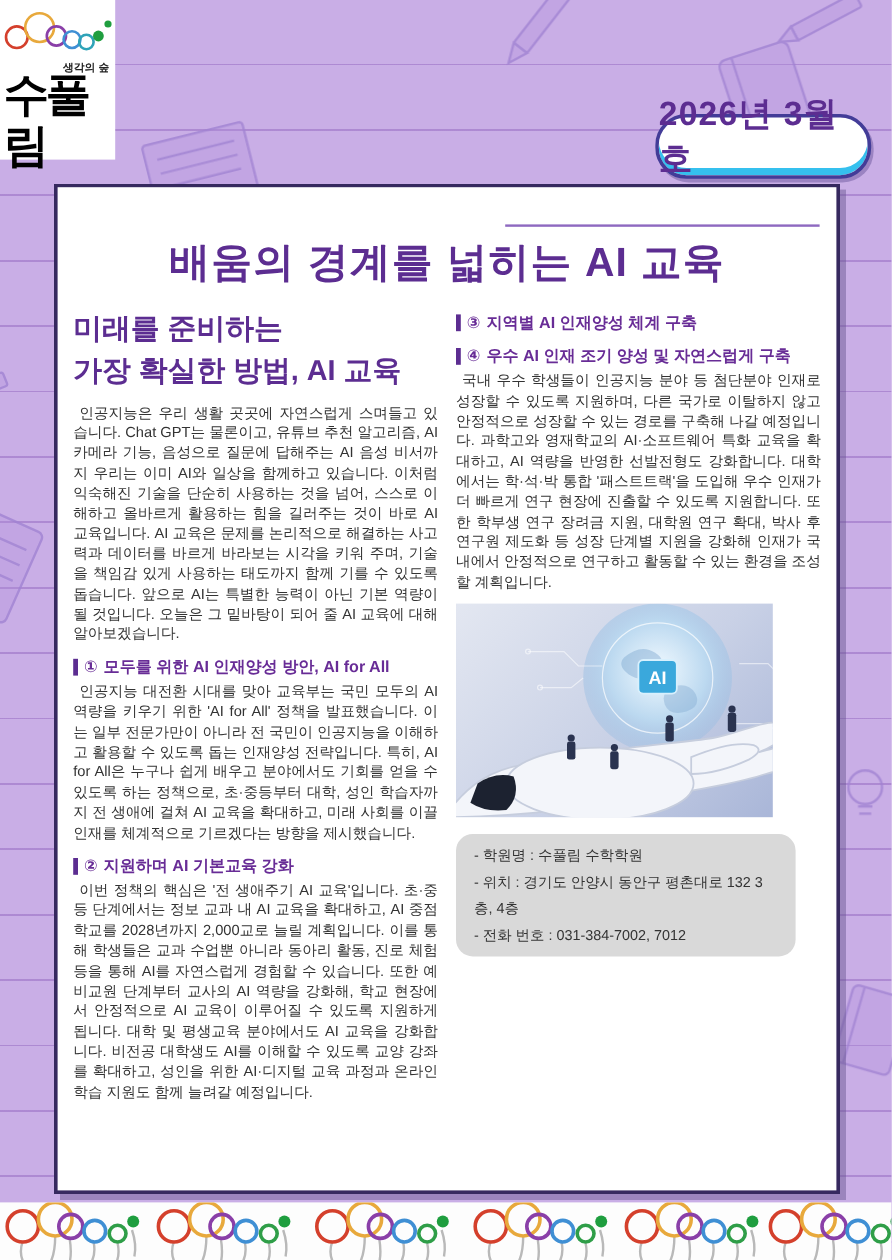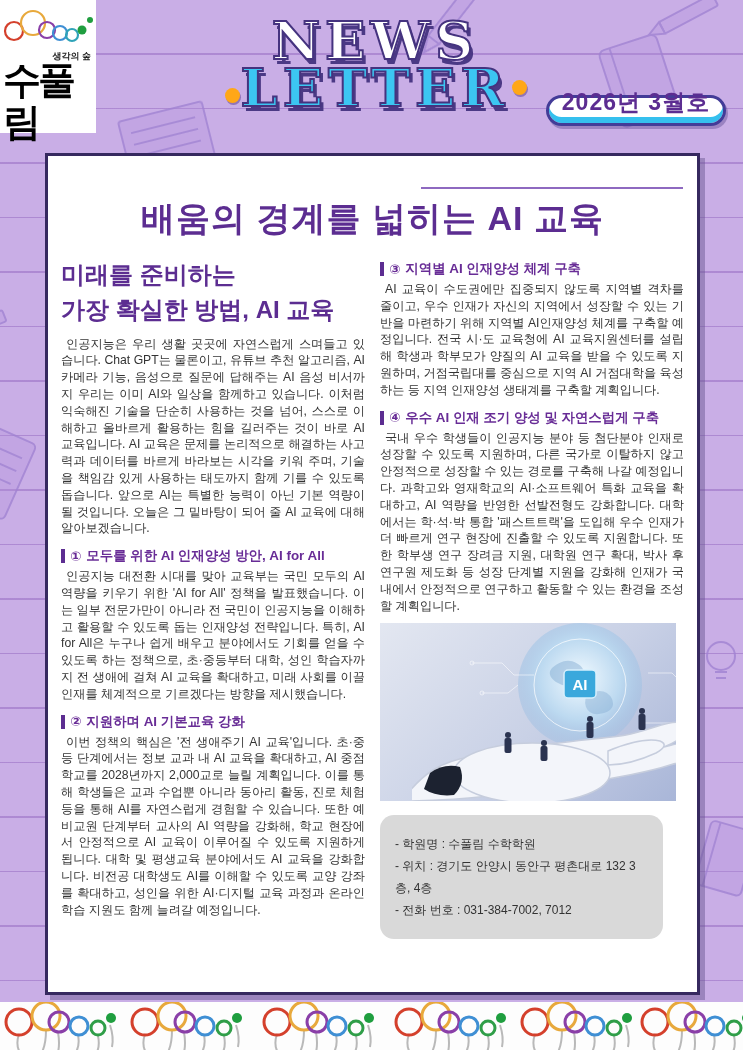--- a/index.html
+++ b/index.html
@@ -36,24 +36,24 @@
     -webkit-text-stroke:2px #45337f;
     text-shadow:3px 5px 0 rgba(69,51,127,.95);
   }
   .bubble.news{color:#ffffff;}
   .bubble.letter{color:#3cc6f2;margin-top:-6px;}
   .dot{position:absolute;width:15px;height:15px;border-radius:50%;
        background:#ffa717;box-shadow:1px 2px 0 rgba(90,60,140,.5);}
   .dot-left{left:-185px;top:74px;left:20px;}
   .dot-right{right:18px;top:66px;}
   .issue-badge{
-    position:absolute;right:17px;top:95px;width:180px;height:31px;z-index:3;
+    position:absolute;right:17px;top:95px;width:180px;height:54px;z-index:3;
     background:#ffffff;border:3px solid #433c98;border-radius:26px;
     box-shadow:inset 0 -6px 0 #35c0ee, 2px 3px 0 rgba(69,51,127,.35);
-    color:#5c2d91;font-weight:800;font-size:23px;letter-spacing:1px;
+    color:#5c2d91;font-weight:800;font-size:28px;letter-spacing:1px;
     display:flex;align-items:center;justify-content:center;box-sizing:border-box;
     padding-bottom:16px;
   }
 
   
   .card{
     position:absolute;left:45px;top:153px;width:655px;height:842px;z-index:2;
     background:#ffffff;border:3px solid #36295f;box-sizing:border-box;
     box-shadow:5px 5px 0 rgba(100,82,140,.45);
   }
@@ -78,28 +78,27 @@
   .sec-head::before{
     content:"";display:inline-block;width:4px;height:14px;background:#5c2d91;
     margin-right:5px;flex:0 0 auto;
   }
   .sec-num{margin-right:5px;}
 
   
   .ai-image{
     width:264px;height:178px;margin:6px 0 14px 0;overflow:hidden;position:relative;
     background:linear-gradient(135deg,#e3e7f1 0%,#c9d1e6 55%,#a9b6d8 100%);
-    padding-left:32px;
   }
   .ai-image svg{display:block;}
 
   
   .info-box{
     width:283px;box-sizing:border-box;background:#d9d9d9;border-radius:14px;
-    padding:18px 15px;color:#333;font-size:12px;line-height:22px;
+    padding:7px 15px;color:#333;font-size:12px;line-height:22px;
   }
 
   
   .footer-strip{
     position:absolute;left:0;bottom:0;width:743px;height:48px;background:#fdfdfd;z-index:4;
   }
 </style>
 </head>
 <body>
 
@@ -156,26 +155,20 @@
         <circle cx="60" cy="33" r="7" stroke="#3f8fd4"></circle>
         <circle cx="72" cy="35" r="6" stroke="#2fa3b8"></circle>
       </g>
       <circle cx="82" cy="30" r="4.5" fill="#1f9e3f"></circle>
       <circle cx="90" cy="20" r="3" fill="#1f9e3f"></circle>
     </svg>
     <div class="logo-tagline">생각의 숲</div>
     <div class="logo-name">수풀림</div>
   </div>
 
-  <div class="news-title">
-    <div class="bubble news">NEWS</div>
-    <div class="bubble letter">LETTER</div>
-    <span class="dot dot-left"></span>
-    <span class="dot dot-right"></span>
-  </div>
 
   <div class="issue-badge">2026년 3월호</div>
 
   <main class="card">
     <div class="deco-line"></div>
     <h1 class="main-title">배움의 경계를 넓히는 AI 교육</h1>
 
     <div class="columns">
 
       <div class="col">
@@ -196,21 +189,20 @@
           <span>지원하며 AI 기본교육 강화</span>
         </h3>
         <p class="body-text">이번 정책의 핵심은 '전 생애주기 AI 교육'입니다. 초·중등 단계에서는 정보 교과 내 AI 교육을 확대하고, AI 중점학교를 2028년까지 2,000교로 늘릴 계획입니다. 이를 통해 학생들은 교과 수업뿐 아니라 동아리 활동, 진로 체험 등을 통해 AI를 자연스럽게 경험할 수 있습니다. 또한 예비교원 단계부터 교사의 AI 역량을 강화해, 학교 현장에서 안정적으로 AI 교육이 이루어질 수 있도록 지원하게 됩니다. 대학 및 평생교육 분야에서도 AI 교육을 강화합니다. 비전공 대학생도 AI를 이해할 수 있도록 교양 강좌를 확대하고, 성인을 위한 AI·디지털 교육 과정과 온라인 학습 지원도 함께 늘려갈 예정입니다.</p>
       </div>
 
       <div class="col">
         <h3 class="sec-head" style="margin-top:6px">
           <span class="sec-num">③</span>
           <span>지역별 AI 인재양성 체계 구축</span>
         </h3>
-        <p class="body-text">AI 교육이 수도권에만 집중되지 않도록 지역별 격차를 줄이고, 우수 인재가 자신의 지역에서 성장할 수 있는 기반을 마련하기 위해 지역별 AI인재양성 체계를 구축할 예정입니다. 전국 시·도 교육청에 AI 교육지원센터를 설립해 학생과 학부모가 양질의 AI 교육을 받을 수 있도록 지원하며, 거점국립대를 중심으로 지역 AI 거점대학을 육성하는 등 지역 인재양성 생태계를 구축할 계획입니다.</p>
 
         <h3 class="sec-head">
           <span class="sec-num">④</span>
           <span>우수 AI 인재 조기 양성 및 자연스럽게 구축</span>
         </h3>
         <p class="body-text">국내 우수 학생들이 인공지능 분야 등 첨단분야 인재로 성장할 수 있도록 지원하며, 다른 국가로 이탈하지 않고 안정적으로 성장할 수 있는 경로를 구축해 나갈 예정입니다. 과학고와 영재학교의 AI·소프트웨어 특화 교육을 확대하고, AI 역량을 반영한 선발전형도 강화합니다. 대학에서는 학·석·박 통합 '패스트트랙'을 도입해 우수 인재가 더 빠르게 연구 현장에 진출할 수 있도록 지원합니다. 또한 학부생 연구 장려금 지원, 대학원 연구 확대, 박사 후 연구원 제도화 등 성장 단계별 지원을 강화해 인재가 국내에서 안정적으로 연구하고 활동할 수 있는 환경을 조성할 계획입니다.</p>
 
         <div class="ai-image">
           <svg width="306" height="178" viewBox="0 0 306 178">
             <defs>

